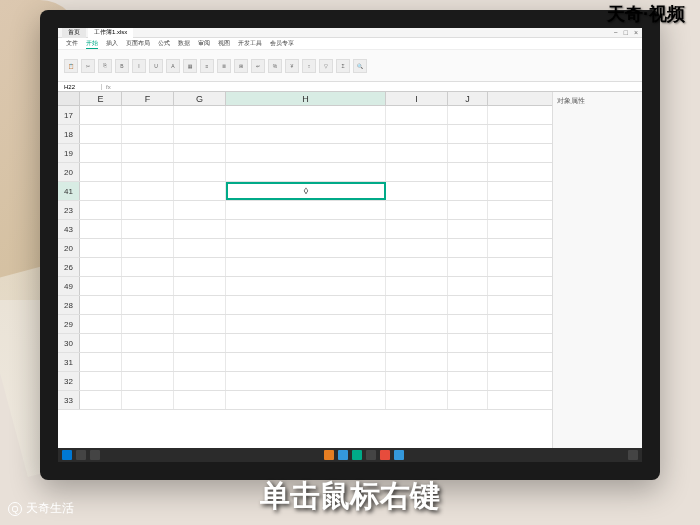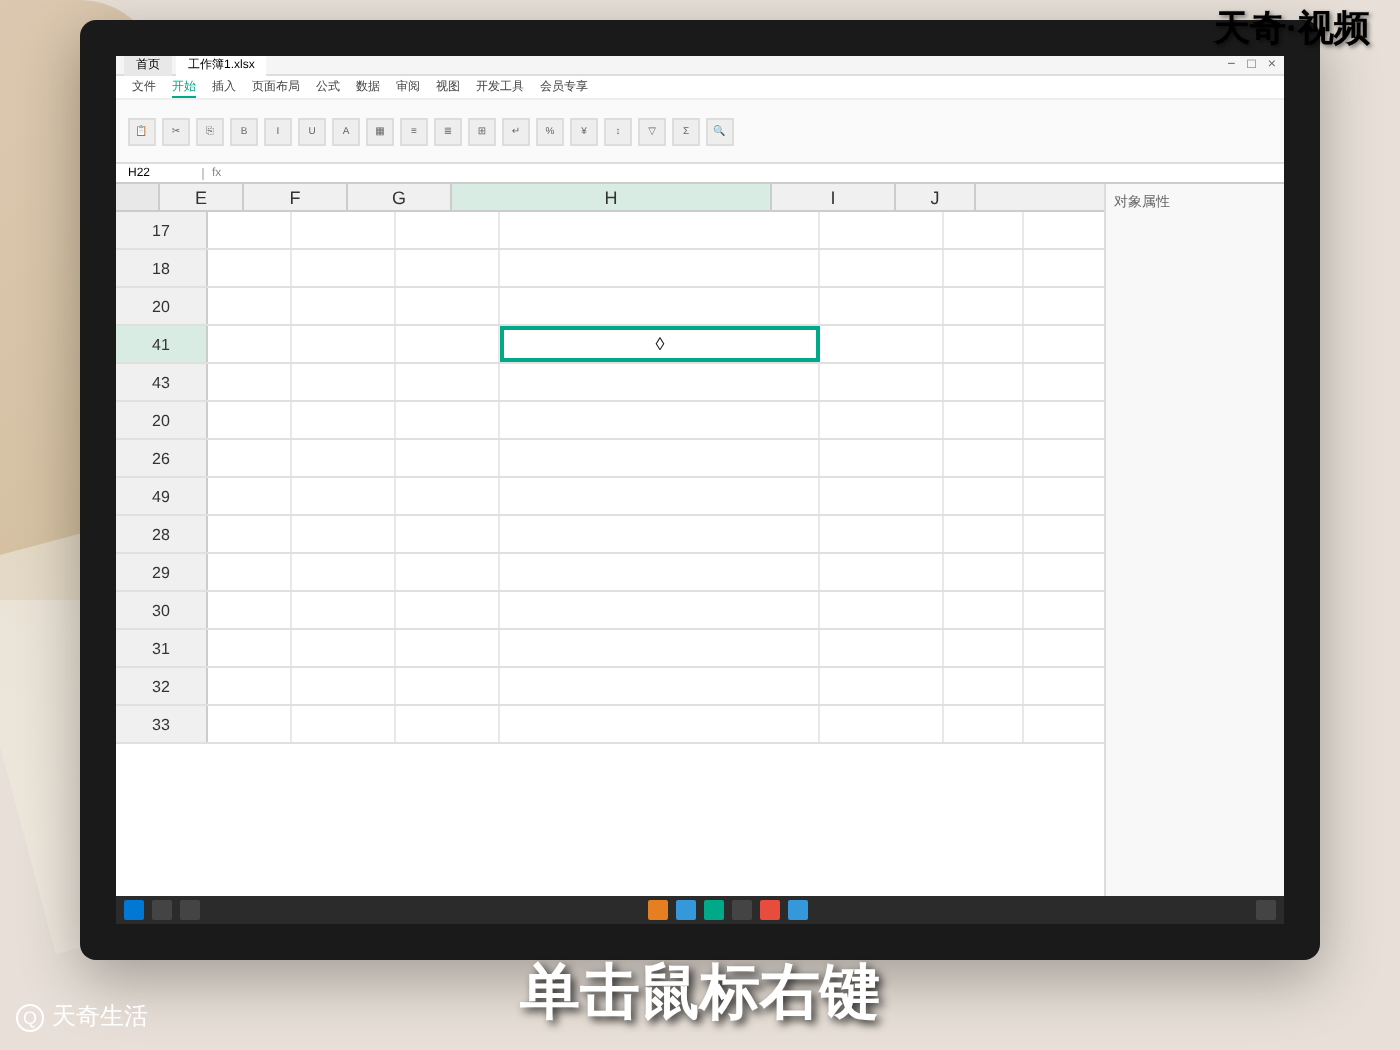--- a/index.html
+++ b/index.html
@@ -23,21 +23,21 @@
 .main-area{display:flex;height:calc(100% - 74px)}
 .sheet-area{flex:1;position:relative;overflow:hidden}
 .side-panel{width:90px;background:#f8f8f8;border-left:1px solid #ddd;padding:4px;font-size:6px;color:#666}
 .side-panel-title{font-size:7px;margin-bottom:4px}
 .col-headers{display:flex;height:14px;background:#f0f0f0;border-bottom:1px solid #ccc}
 .corner{width:22px;background:#e8e8e8;border-right:1px solid #ccc}
 .col-h{border-right:1px solid #ccc;display:flex;align-items:center;justify-content:center;font-size:9px;color:#333}
 .col-h.E{width:42px}.col-h.F{width:52px}.col-h.G{width:52px}.col-h.H{width:160px;background:#d8ece4}.col-h.I{width:62px}.col-h.J{width:40px}
 .rows{}
 .row{display:flex;height:19px;border-bottom:1px solid #e0e0e0}
-.row-h{width:46px;background:#f0f0f0;border-right:1px solid #ccc;display:flex;align-items:center;justify-content:center;font-size:8px;color:#333}
+.row-h{width:22px;background:#f0f0f0;border-right:1px solid #ccc;display:flex;align-items:center;justify-content:center;font-size:8px;color:#333}
 .row-h.active{background:#d8ece4}
 .cell{border-right:1px solid #e8e8e8;display:flex;align-items:center;justify-content:center;font-size:9px;color:#222}
 .cell.E{width:42px}.cell.F{width:52px}.cell.G{width:52px}.cell.H{width:160px}.cell.I{width:62px}.cell.J{width:40px}
 .cell.selected{border:2px solid #0a8;position:relative}
 .status-bar{position:absolute;bottom:0;left:0;right:0;height:10px;background:#f5f5f5;border-top:1px solid #ddd;font-size:6px;display:flex;align-items:center;padding:0 6px;color:#666}
 .taskbar{position:absolute;bottom:0;left:0;right:0;height:14px;background:#2b2b2b;display:flex;align-items:center;padding:0 4px;gap:4px}
 .tb-icon{width:10px;height:10px;background:#444;border-radius:1px}
 .tb-icon.win{background:#0078d4}
 .tb-icon.green{background:#0a8}
 .tb-icon.orange{background:#e67e22}
@@ -134,34 +134,52 @@
             <div class="row">
               <div class="row-h">18</div>
               <div class="cell E"></div>
               <div class="cell F"></div>
               <div class="cell G"></div>
               <div class="cell H"></div>
               <div class="cell I"></div>
               <div class="cell J"></div>
             </div>
             <div class="row">
+              <div class="row-h">19</div>
+              <div class="cell E"></div>
+              <div class="cell F"></div>
+              <div class="cell G"></div>
+              <div class="cell H"></div>
+              <div class="cell I"></div>
+              <div class="cell J"></div>
+            </div>
+            <div class="row">
               <div class="row-h">20</div>
               <div class="cell E"></div>
               <div class="cell F"></div>
               <div class="cell G"></div>
               <div class="cell H"></div>
               <div class="cell I"></div>
               <div class="cell J"></div>
             </div>
             <div class="row">
               <div class="row-h active">41</div>
               <div class="cell E"></div>
               <div class="cell F"></div>
               <div class="cell G"></div>
               <div class="cell H selected">◊</div>
+              <div class="cell I"></div>
+              <div class="cell J"></div>
+            </div>
+            <div class="row">
+              <div class="row-h">23</div>
+              <div class="cell E"></div>
+              <div class="cell F"></div>
+              <div class="cell G"></div>
+              <div class="cell H"></div>
               <div class="cell I"></div>
               <div class="cell J"></div>
             </div>
             <div class="row">
               <div class="row-h">43</div>
               <div class="cell E"></div>
               <div class="cell F"></div>
               <div class="cell G"></div>
               <div class="cell H"></div>
               <div class="cell I"></div>

